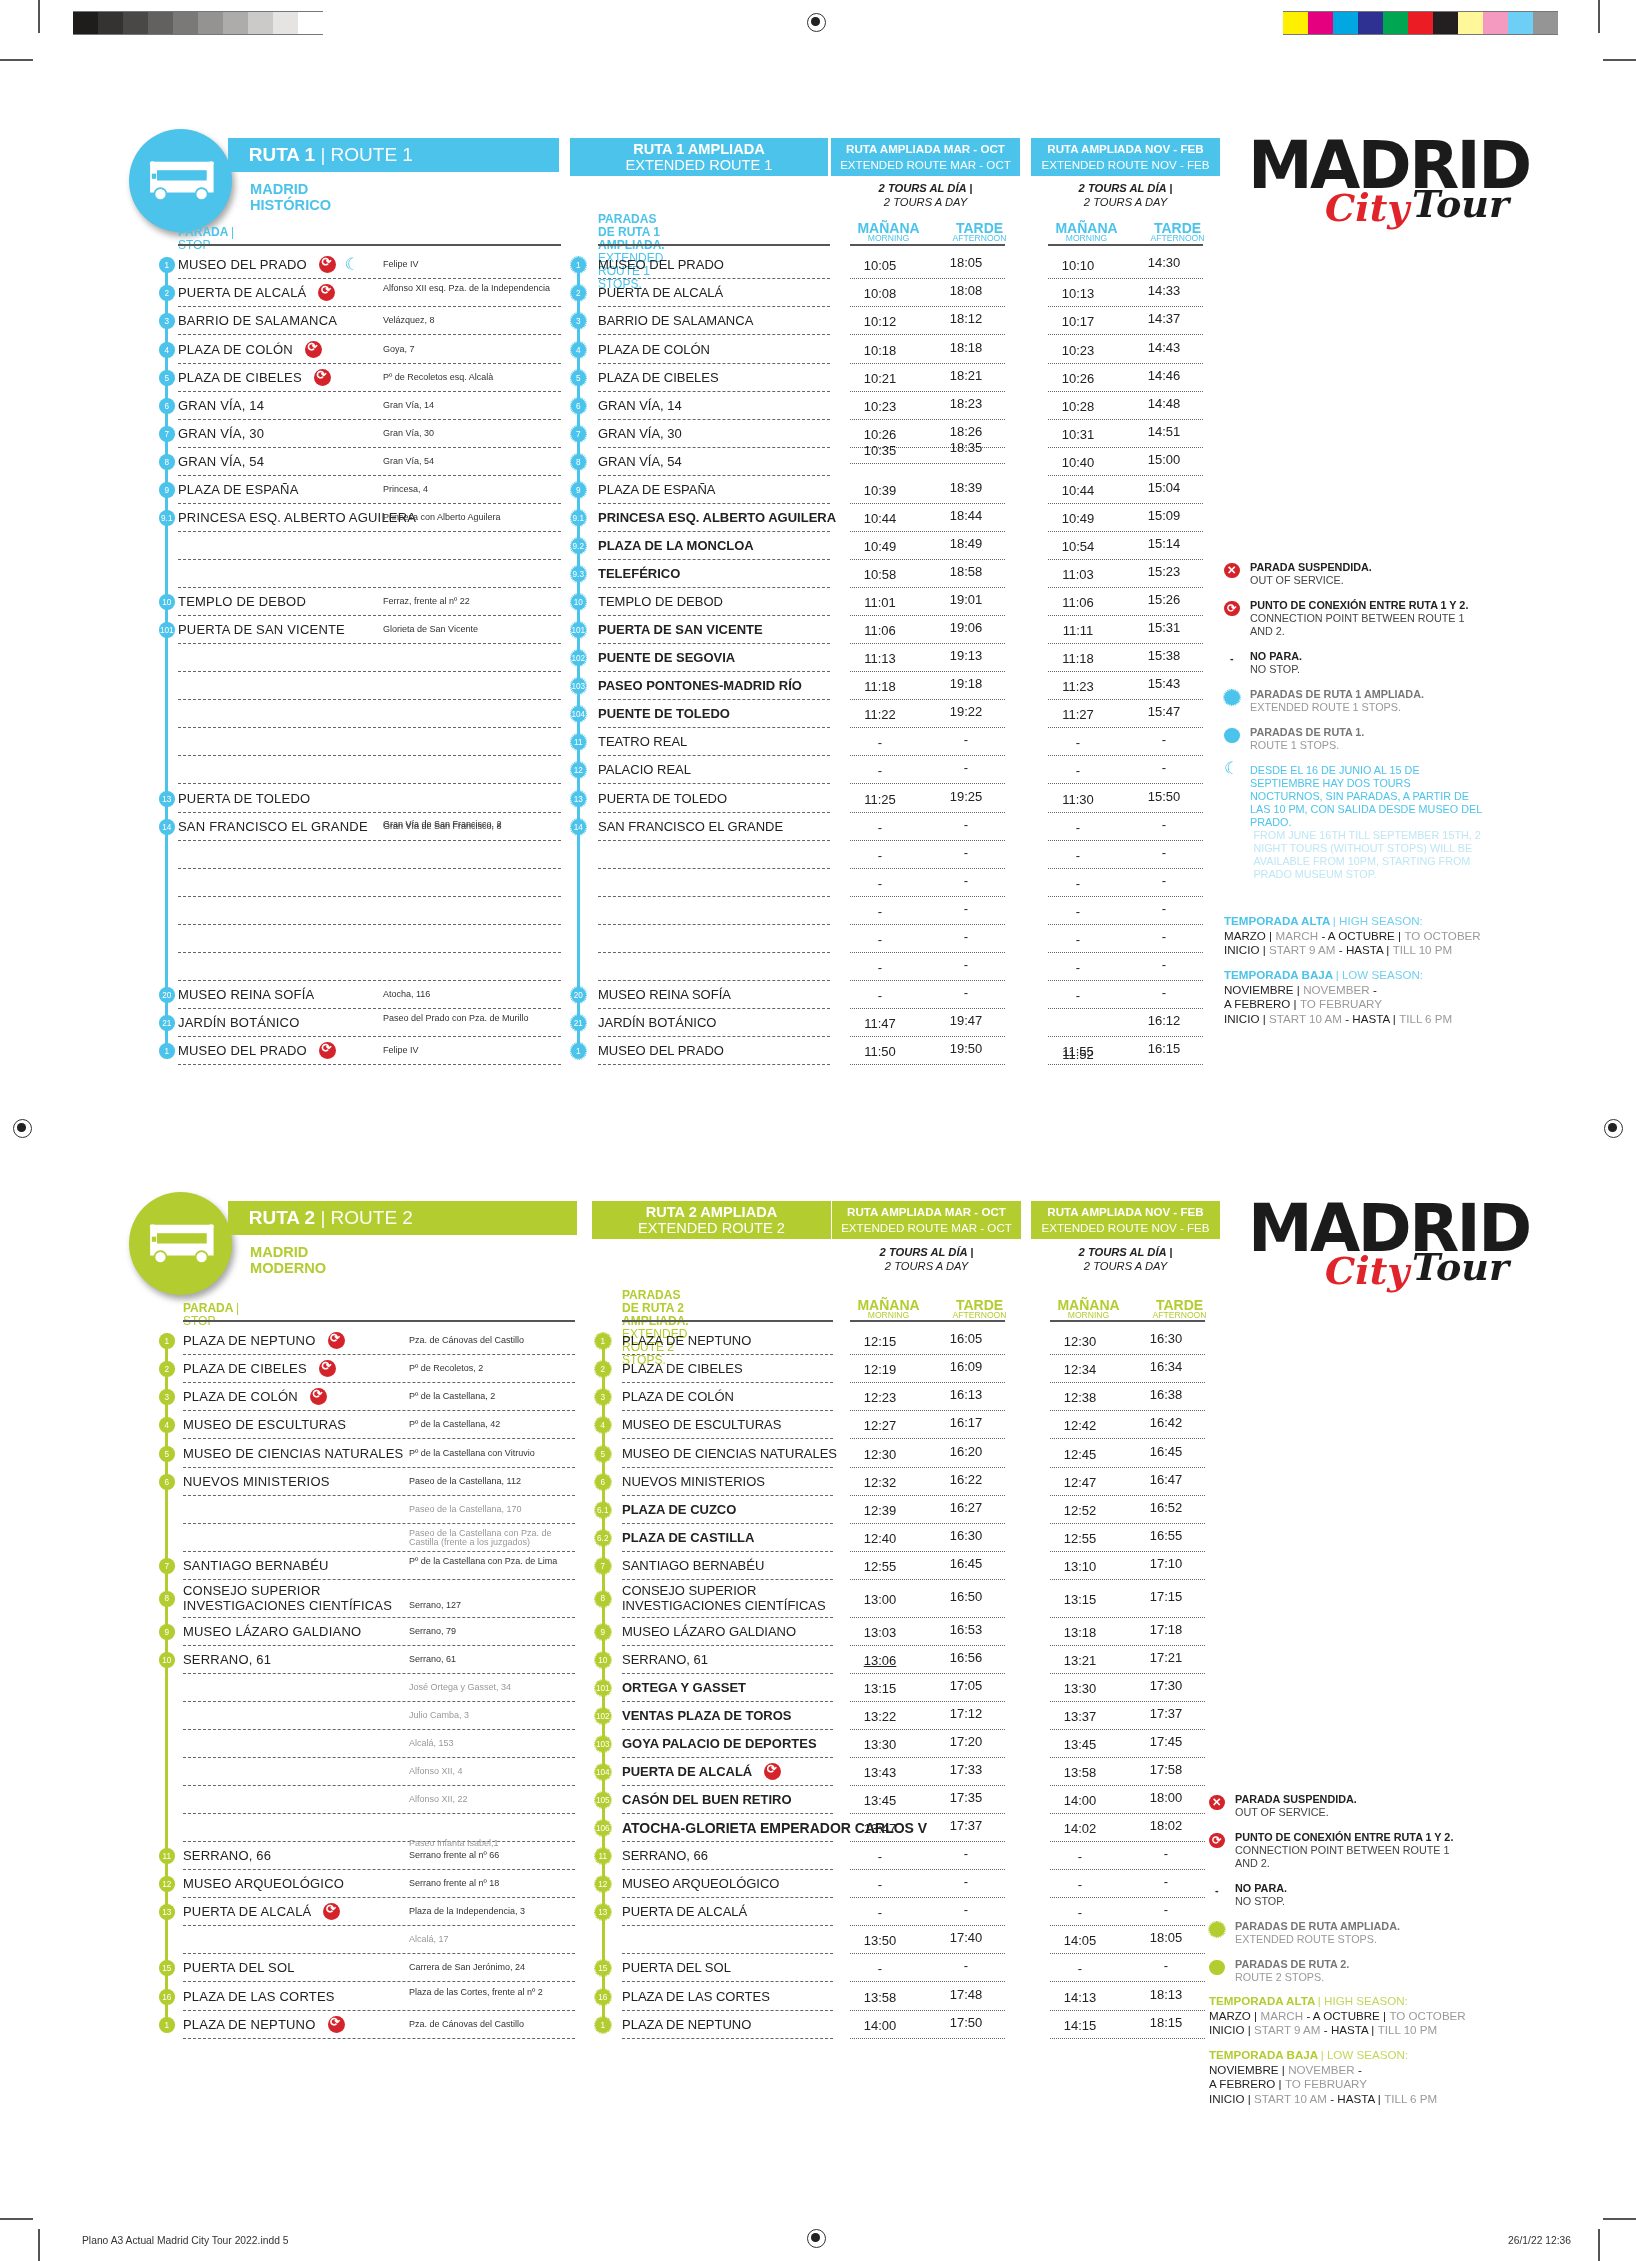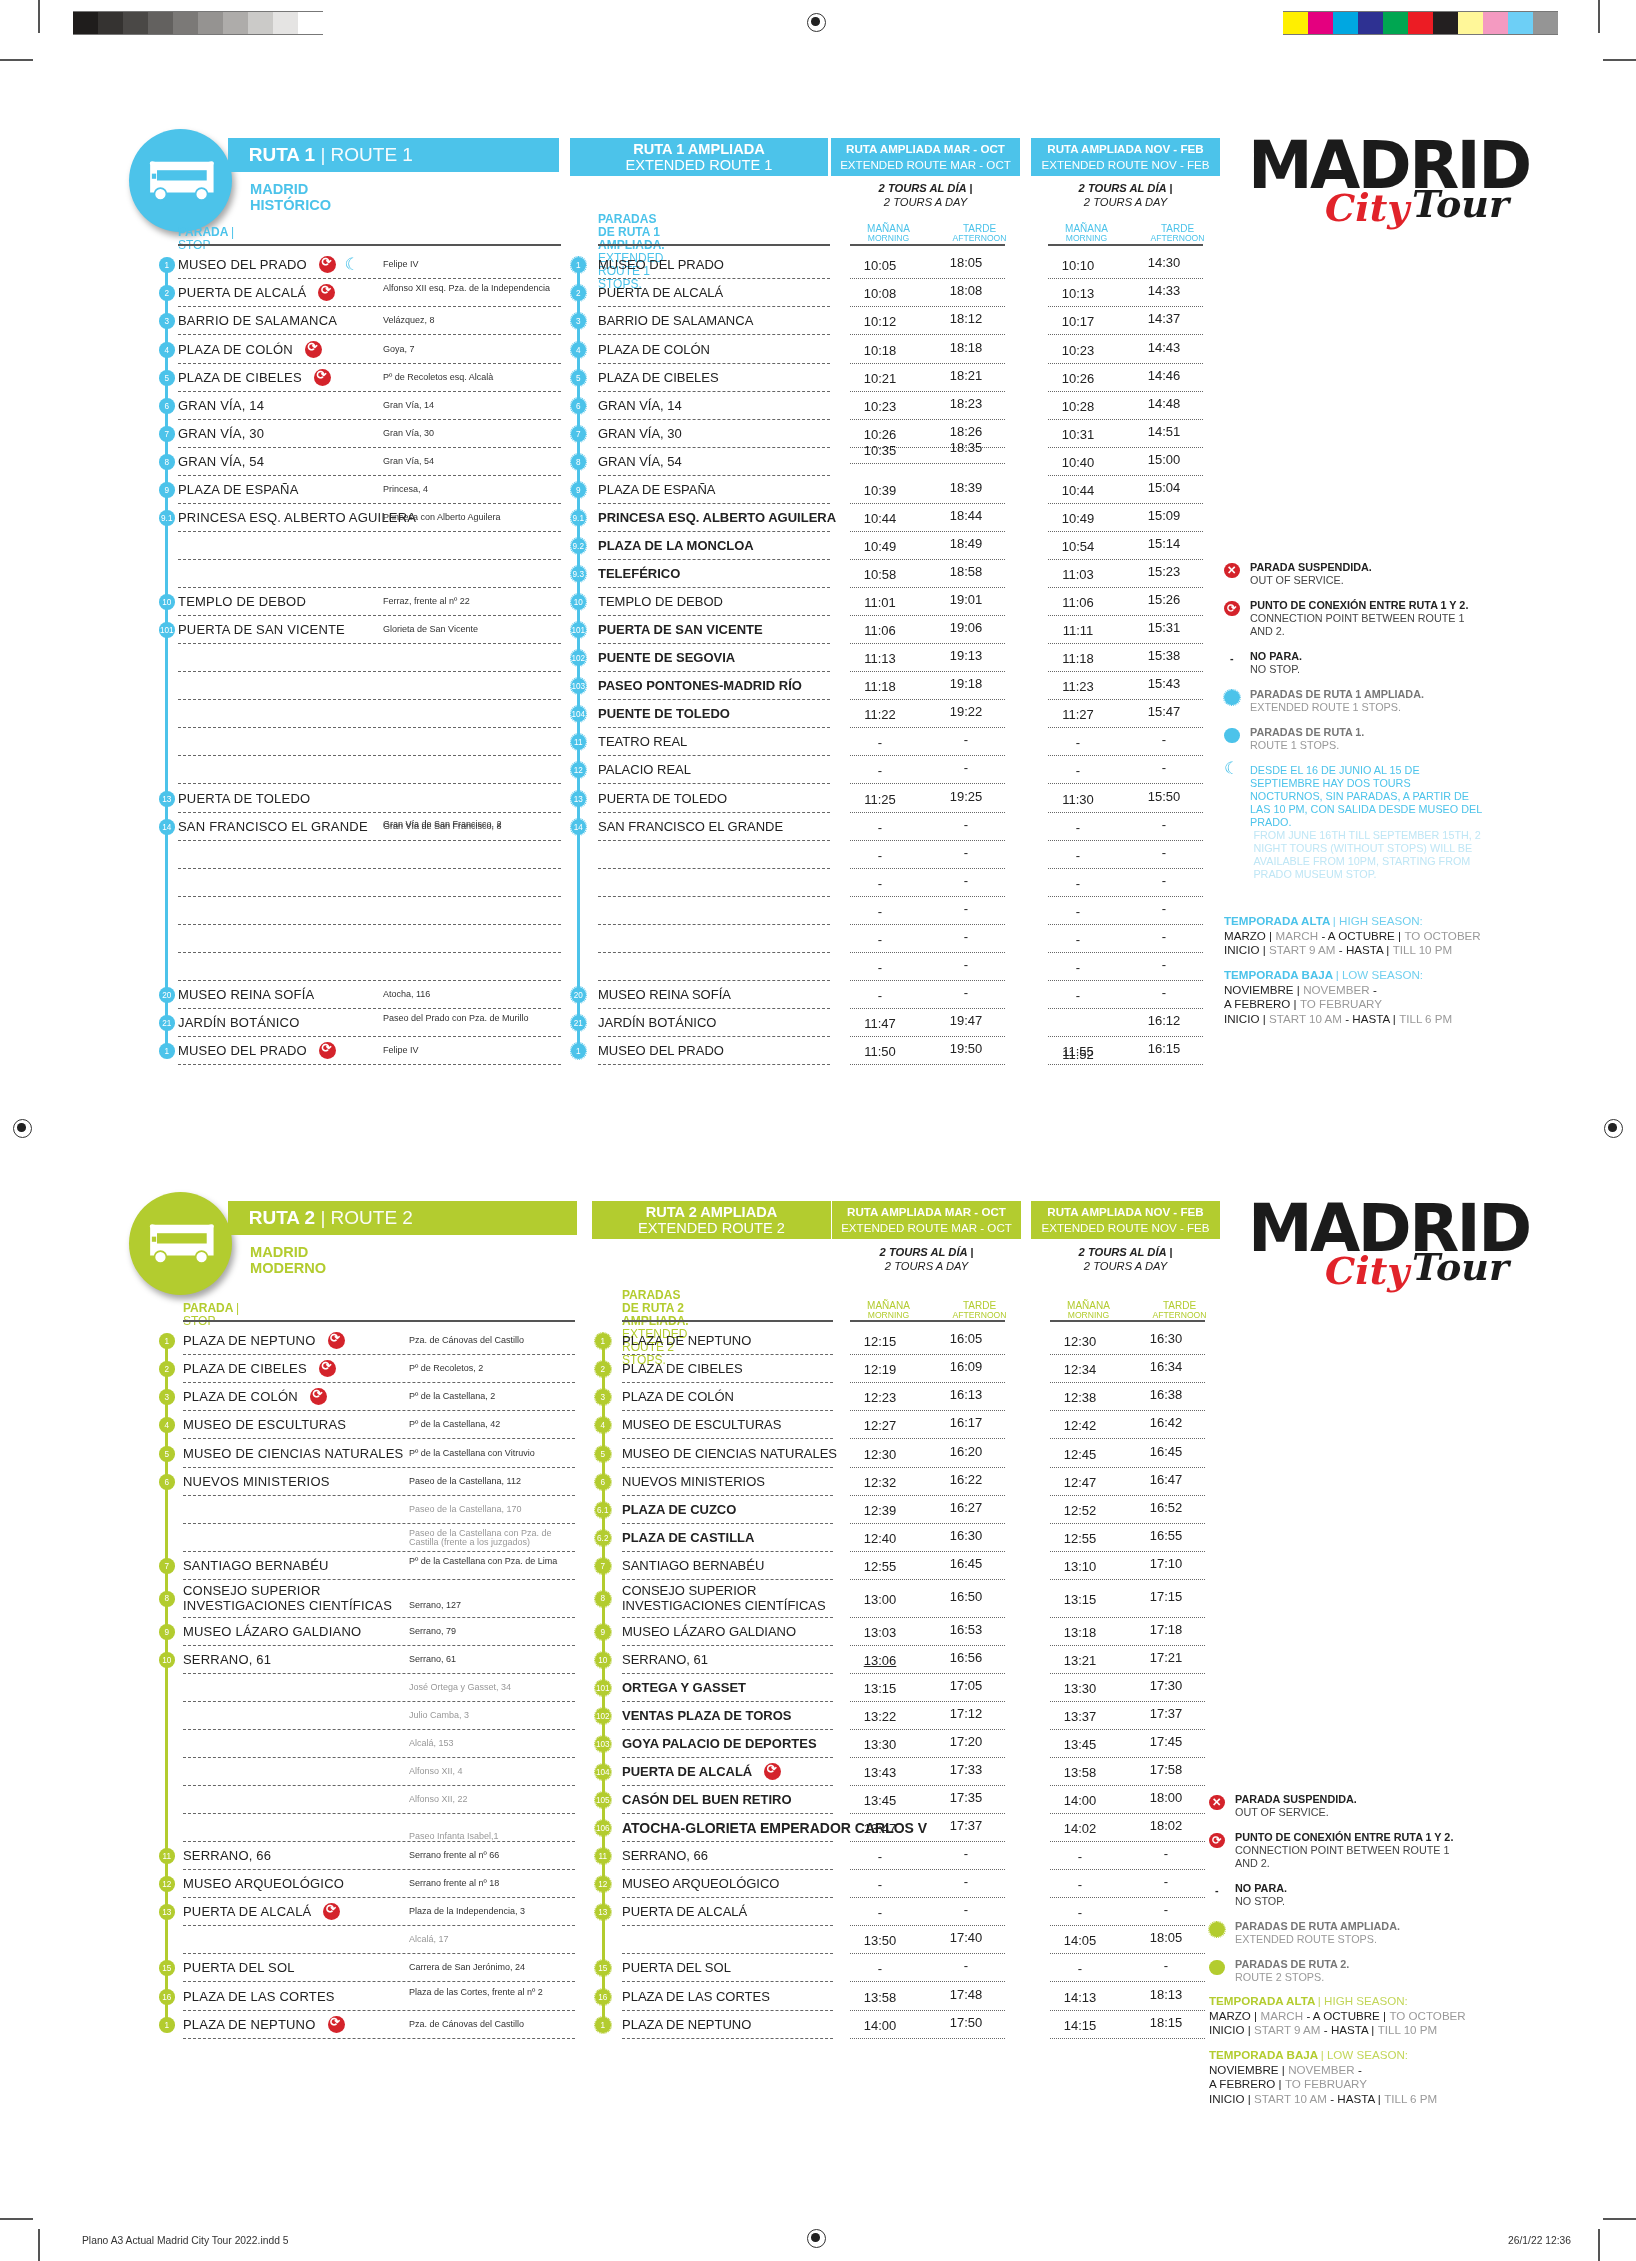--- a/index.html
+++ b/index.html
@@ -23,21 +23,21 @@
   .subtitle { position: absolute; font-size: 14.6px; font-weight: bold; }
   .col-head { position: absolute; height: 38px; color: #fff; text-align: center; line-height: 16.4px; padding-top: 2.6px; }
   .col-head .t1 { font-weight: bold; font-size: 14.6px; display:block; }
   .col-head .t2 { font-size: 14.6px; display:block; font-weight: normal; }
   .col-head.small .t1, .col-head.small .t2 { font-size: 11.6px; }
   .tours { position: absolute; text-align: center; font-size: 11.2px; line-height: 13.8px; font-style: italic; }
   .tours b { display: block; font-weight: bold; }
   .sec-label { position: absolute; font-size: 12px; line-height: 13px; }
   .sec-label b { font-weight: bold; }
   .mt-head { position: absolute; font-size: 8.6px; text-align: center; line-height: 9.5px; }
-  .mt-head b { display:block; font-weight: normal; font-size: 10px; }
+  .mt-head b { display:block; font-weight: bold; font-size: 14px; }
   .rule { position: absolute; height: 1.7px; background: #555; }
 
   
   .row { position: absolute; height: 28px; border-bottom: 0.9px dashed #666; display: flex; align-items: center; }
   .rows-stop .name { font-size: 13px; letter-spacing: 0.2px; white-space: nowrap; }
   .rows-stop .addr { position: absolute; font-size: 9px; line-height: 9.5px; color: #333; }
   .rows-stop .addr.grey { color: #999; }
   .badge { position: absolute; width: 15.5px; height: 15.5px; border-radius: 50%; color: #fff; font-size: 8.2px; display:flex; align-items:center; justify-content:center; }
   .badge.ext { outline: 1.7px dotted; outline-offset: 0.9px; }
   .vline { position: absolute; width: 3.4px; }
@@ -987,21 +987,21 @@
       <div class="row" style="left: 850px; top: 1786px; width: 155px; height: 28px; border-bottom: 0.9px dotted rgb(102, 102, 102);">
         <span class="time" style="left: 0px; top: 7.1px;">13:45</span>
         <span class="time" style="left: 86px; top: 3.7px;">17:35</span>
       </div>
       <div class="row" style="left: 1050px; top: 1786px; width: 155px; height: 28px; border-bottom: 0.9px dotted rgb(102, 102, 102);">
         <span class="time" style="left: 0px; top: 7.1px;">14:00</span>
         <span class="time" style="left: 86px; top: 3.7px;">18:00</span>
       </div>
       <div class="row rows-stop" style="left: 183px; top: 1814px; width: 392px; height: 28px;">
         <span class="name" style="margin-left: 0px;"></span>
-        <span class="addr grey" style="left: 226px; top: 18px; width: 166px;">Paseo Infanta Isabel,1</span>
+        <span class="addr grey" style="left: 226px; top: 25px; width: 166px;">Paseo Infanta Isabel,1</span>
       </div>
       <div class="row" style="left: 622px; top: 1814px; width: 211px; height: 28px;">
         <div class="badge ext" style="left: -27px; top: 6.3px; background: rgb(179, 204, 47); outline-color: rgb(179, 204, 47);">106</div>
         <span class="ext-name bold" style="font-size: 14px;">ATOCHA-GLORIETA EMPERADOR CARLOS V</span>
       </div>
       <div class="row" style="left: 850px; top: 1814px; width: 155px; height: 28px; border-bottom: 0.9px dotted rgb(102, 102, 102);">
         <span class="time" style="left: 0px; top: 7.1px;">13:47</span>
         <span class="time" style="left: 86px; top: 3.7px;">17:37</span>
       </div>
       <div class="row" style="left: 1050px; top: 1814px; width: 155px; height: 28px; border-bottom: 0.9px dotted rgb(102, 102, 102);">

